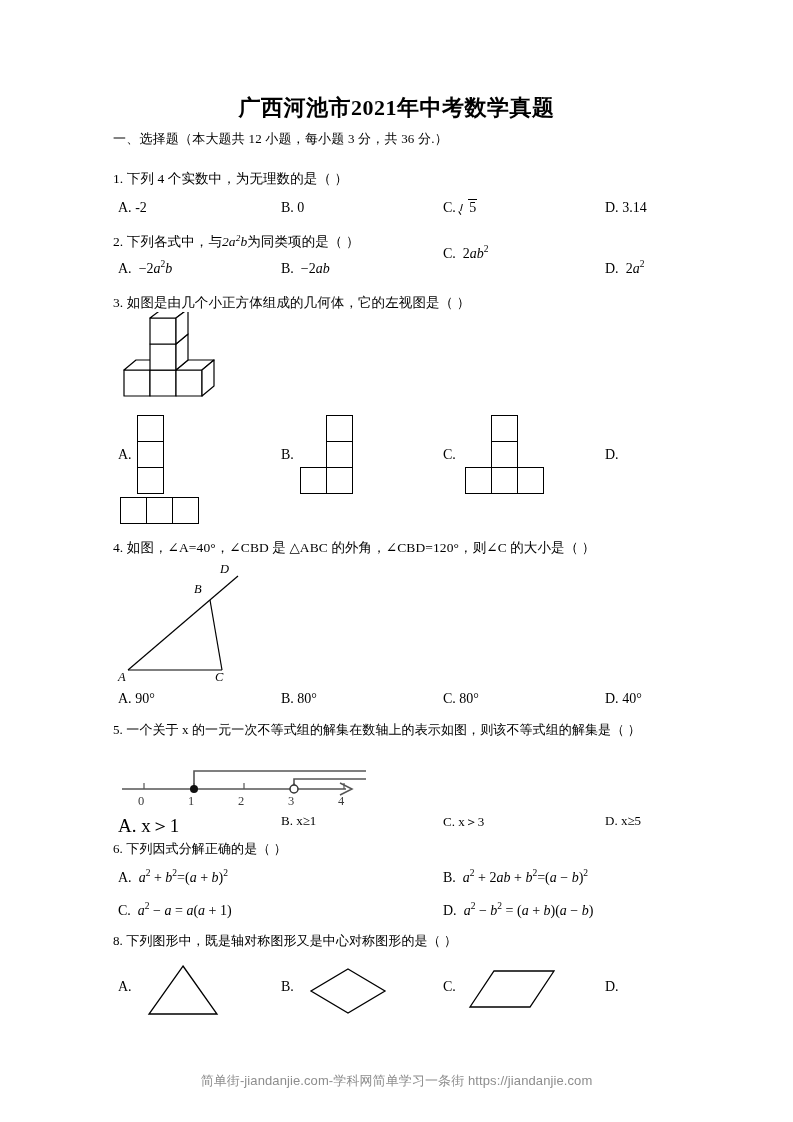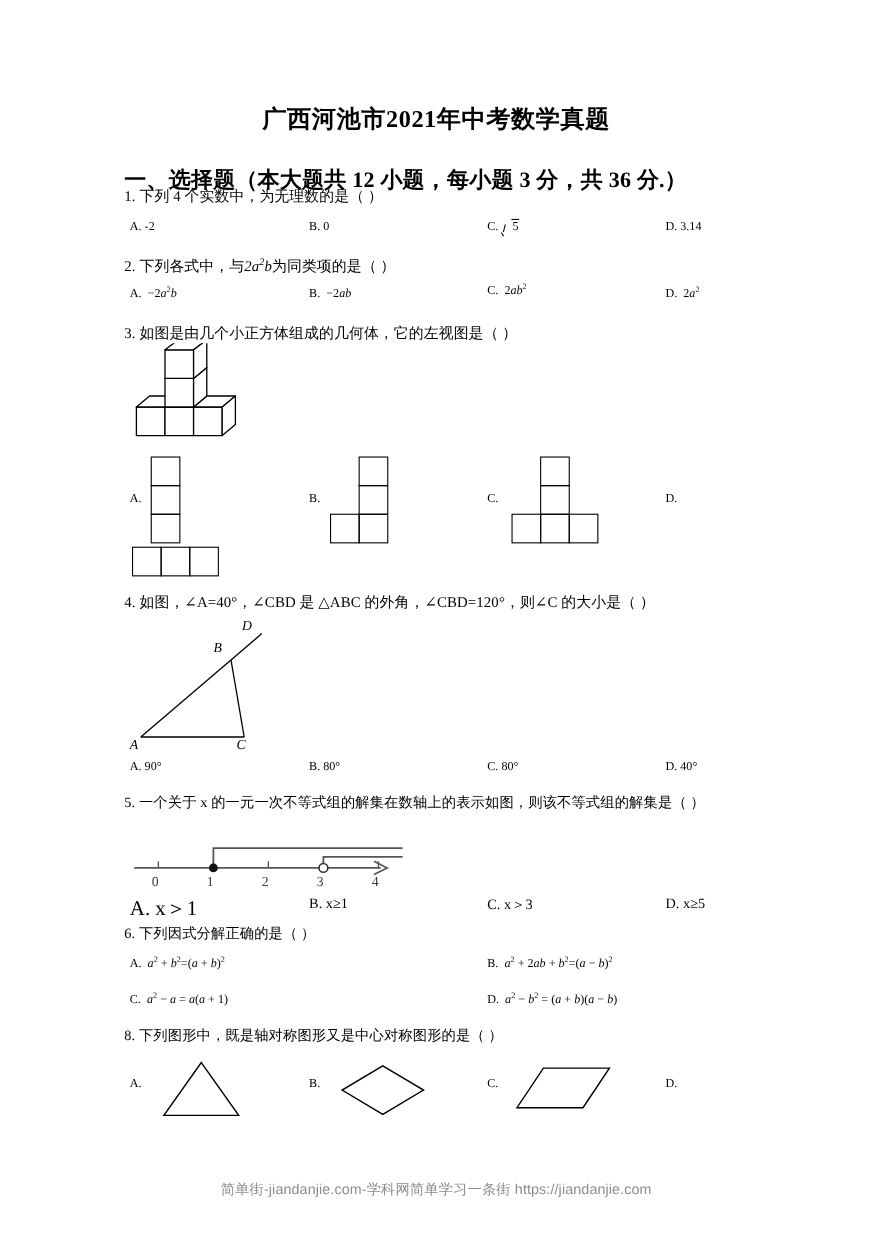--- a/index.html
+++ b/index.html
@@ -26,36 +26,36 @@
     left: 0; top: 93px;
     width: 793px;
     text-align: center;
     font-size: 22px;
     font-weight: bold;
     letter-spacing: 0.5px;
     font-family: "Liberation Serif", "DejaVu Serif", serif;
   }
   .section-head {
     position: absolute;
-    left: 113px; top: 150px;
-    font-size: 20px;
-    font-weight: bold;
+    left: 113px; top: 130px;
+    font-size: 13px;
+    font-weight: normal;
     letter-spacing: 0.2px;
     white-space: nowrap;
   }
   .qline {
     position: absolute;
     left: 113px;
     font-size: 13.5px;
     white-space: nowrap;
     letter-spacing: 0.1px;
   }
   .opt {
     position: absolute;
-    font-size: 11px;
+    font-size: 14px;
     white-space: nowrap;
   }
   .opt-a { left: 118px; }
   .opt-b { left: 281px; }
   .opt-c { left: 443px; }
   .opt-d { left: 605px; }
   .opt-wide-a { left: 118px; }
   .opt-wide-b { left: 443px; }
 
   i.v { font-style: italic; font-family: "Liberation Serif", serif; }
@@ -166,21 +166,21 @@
   </div>
 
   <div class="opt opt-a" style="top:261px;">
     <span>A.</span>
     <span>&nbsp;−2<i class="v">a</i><sup>2</sup><i class="v">b</i></span>
   </div>
   <div class="opt opt-b" style="top:261px;">
     <span>B.</span>
     <span>&nbsp;−2<i class="v">ab</i></span>
   </div>
-  <div class="opt opt-c" style="top:258px;">
+  <div class="opt opt-c" style="top:246px;">
     <span>C.</span>
     <span>&nbsp;2<i class="v">ab</i><sup>2</sup></span>
   </div>
   <div class="opt opt-d" style="top:261px;">
     <span>D.</span>
     <span>&nbsp;2<i class="v">a</i><sup>2</sup></span>
   </div>
 
   <div class="qline" style="top:294px;">3. 如图是由几个小正方体组成的几何体，它的左视图是（      ）</div>
 

